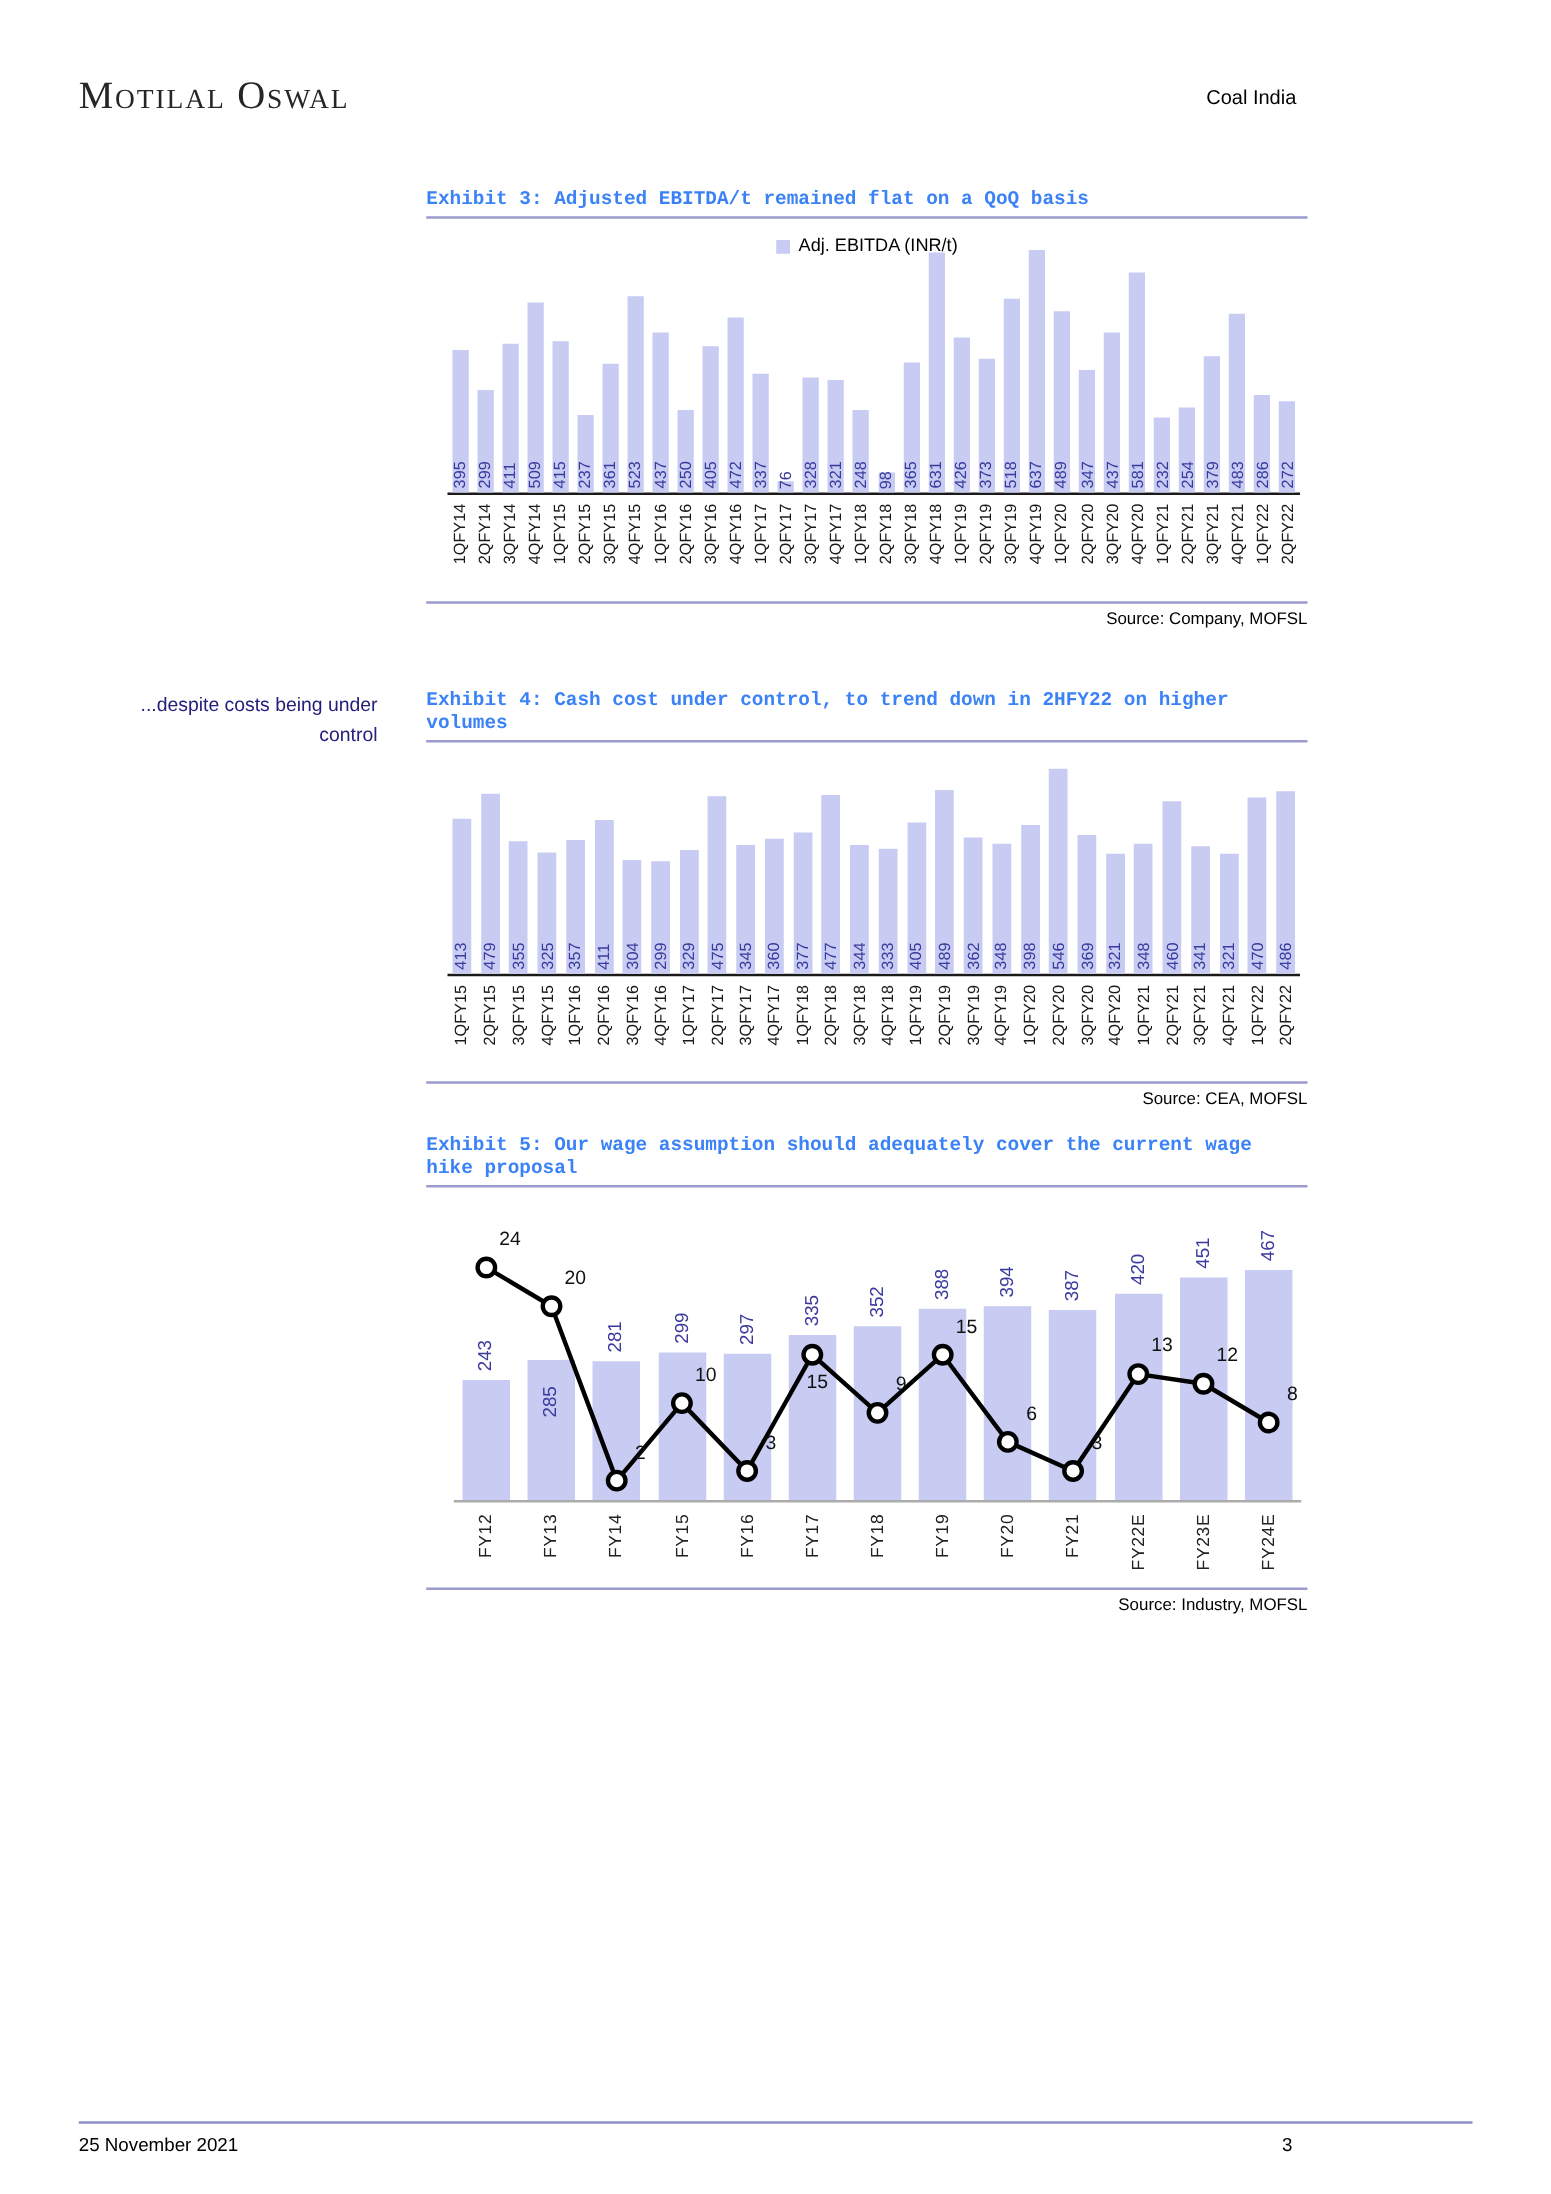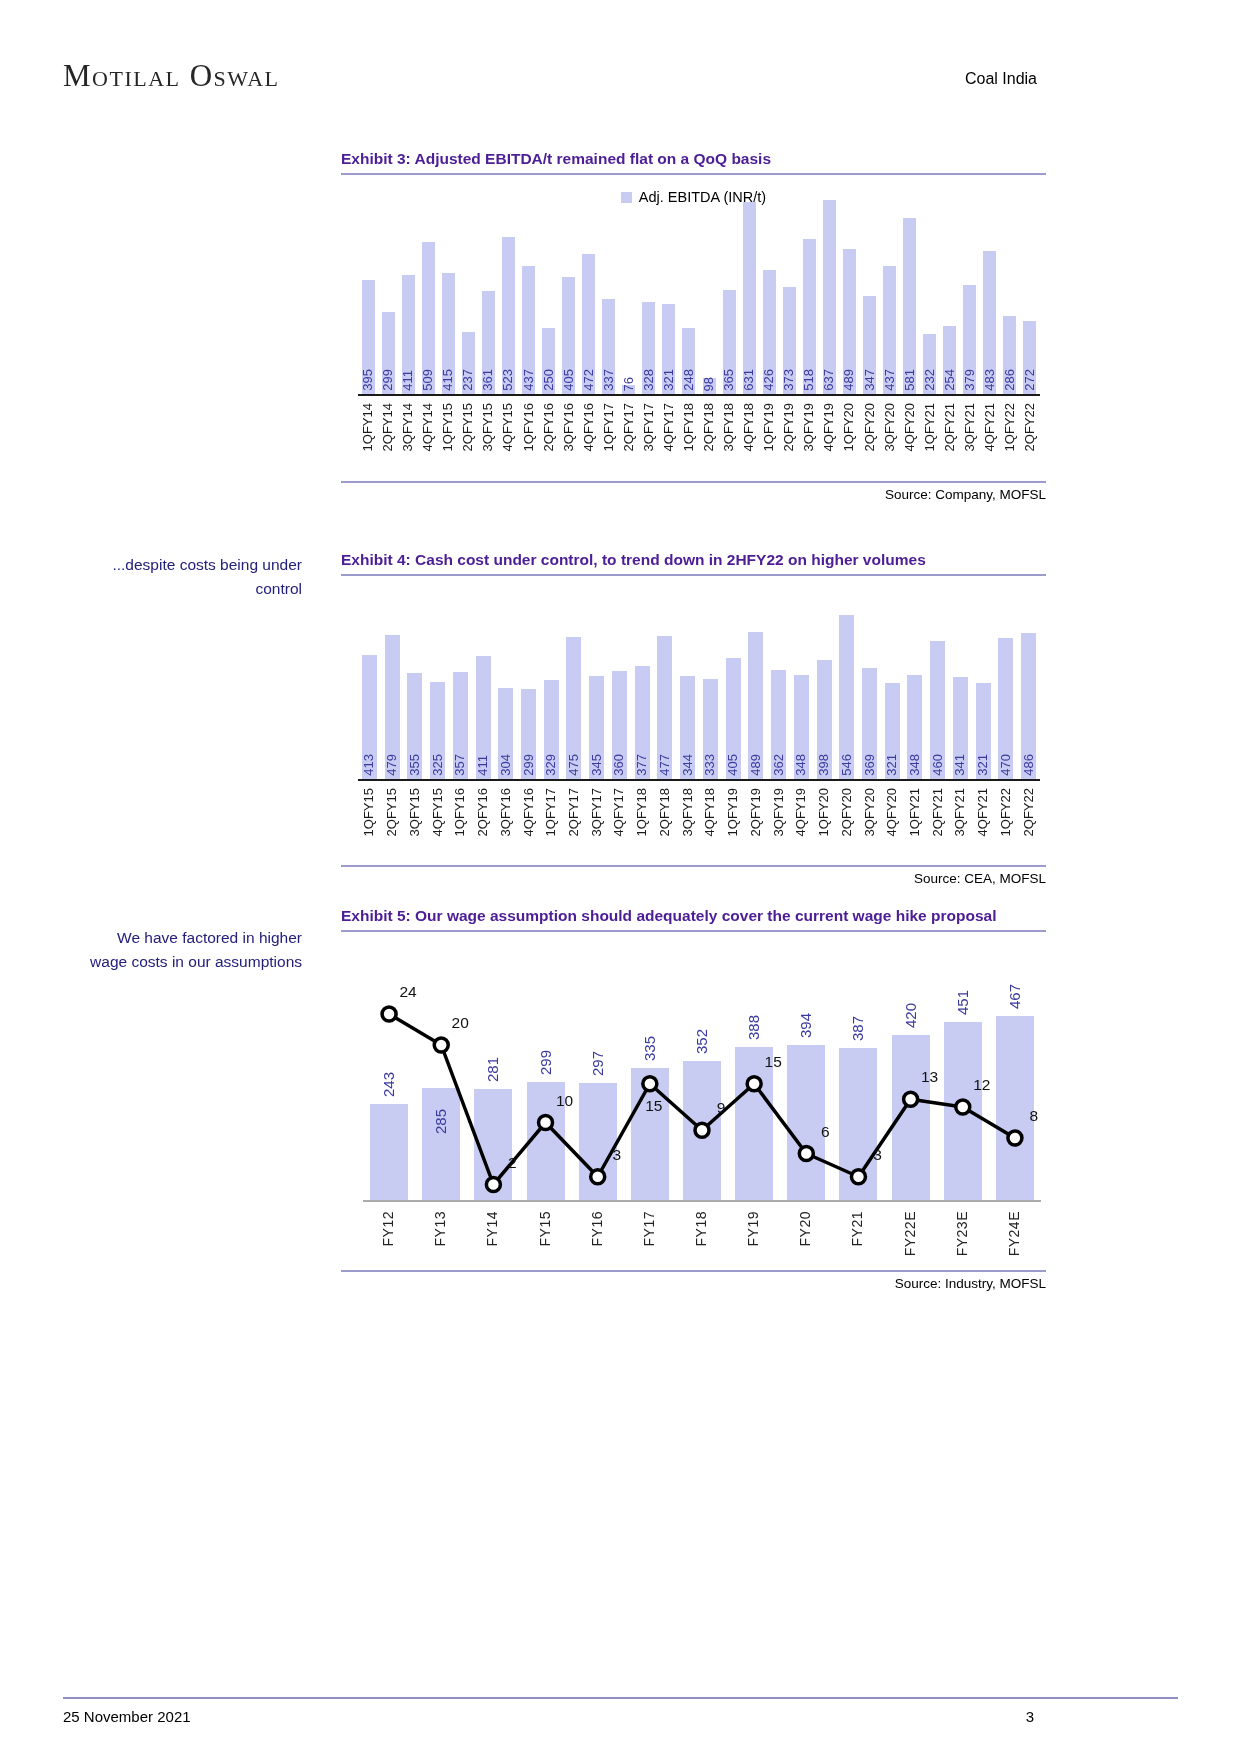--- a/index.html
+++ b/index.html
@@ -4,21 +4,21 @@
 <style>
   html,body{margin:0;padding:0;background:#fff;}
   .page{position:relative;width:1241px;height:1755px;background:#fff;overflow:hidden;
         font-family:"Liberation Sans",sans-serif;color:#111;}
   .brand{position:absolute;left:63px;top:58px;font-family:"Liberation Serif",serif;
          font-variant:small-caps;font-size:31px;letter-spacing:1.5px;color:#262626;}
   .doc-title{position:absolute;top:70px;right:204px;font-size:16px;color:#000;}
   .side-note{position:absolute;right:939px;width:218px;text-align:right;
              color:#23207c;font-size:15.5px;line-height:1.55;}
   .ex-title{position:absolute;left:341px;width:705px;font-size:15.5px;font-weight:bold;
-            color:#4c1d95;padding-bottom:5px;border-bottom:2px solid #9b9bce;}
+            color:#3b82f6;padding-bottom:5px;border-bottom:2px solid #9b9bce;font-family:Liberation Mono, monospace;}
   .legend{position:absolute;left:341px;width:705px;display:flex;justify-content:center;
           align-items:center;gap:7px;font-size:14.5px;color:#000;}
   .legend5{gap:42px;}
   .legend-item{display:flex;align-items:center;gap:8px;}
   .swatch{display:inline-block;width:11px;height:11px;background:#c8ccf2;}
   .bar-swatch5{display:inline-block;width:54px;height:13px;background:#c8ccf2;}
   .line-swatch{position:relative;width:52px;height:16px;display:inline-block;}
   .line-swatch::before{content:'';position:absolute;left:0;right:0;top:6px;height:4px;background:#000;}
   .line-swatch::after{content:'';position:absolute;left:50%;top:50%;transform:translate(-50%,-50%);
           width:8px;height:8px;border:3.5px solid #000;border-radius:50%;background:#fff;}
@@ -253,21 +253,20 @@
       <span class="vtext xtick" style="left: 549.967px; top: 5px;">1QFY21</span>
       <span class="vtext xtick" style="left: 572.7px; top: 5px;">2QFY21</span>
       <span class="vtext xtick" style="left: 595.433px; top: 5px;">3QFY21</span>
       <span class="vtext xtick" style="left: 618.167px; top: 5px;">4QFY21</span>
       <span class="vtext xtick" style="left: 640.9px; top: 5px;">1QFY22</span>
       <span class="vtext xtick" style="left: 663.633px; top: 5px;">2QFY22</span>
     </div>
   <div class="section-rule" style="top:865px"></div>
   <div class="source" style="top:871px">Source: CEA, MOFSL</div>
 
-  <div class="side-note" style="top:926px">We have factored in higher wage costs in our assumptions</div>
   <div class="ex-title" style="top:907px">Exhibit 5: Our wage assumption should adequately cover the current wage hike proposal</div>
   <div class="plot plot5" id="plot5" style="left:363px;top:985px;width:678px;height:215px">
       <div class="bar" style="left: 7.07692px; width: 38px; height: 95.742px;"></div>
       <span class="vtext bar-val5" style="left: 18.0769px; bottom: 102.742px;">243</span>
       <div class="bar" style="left: 59.2308px; width: 38px; height: 112.29px;"></div>
       <span class="vtext bar-val5" style="left: 70.2308px; bottom: 66.29px;">285</span>
       <div class="bar" style="left: 111.385px; width: 38px; height: 110.714px;"></div>
       <span class="vtext bar-val5" style="left: 122.385px; bottom: 117.714px;">281</span>
       <div class="bar" style="left: 163.538px; width: 38px; height: 117.806px;"></div>
       <span class="vtext bar-val5" style="left: 174.538px; bottom: 124.806px;">299</span>

